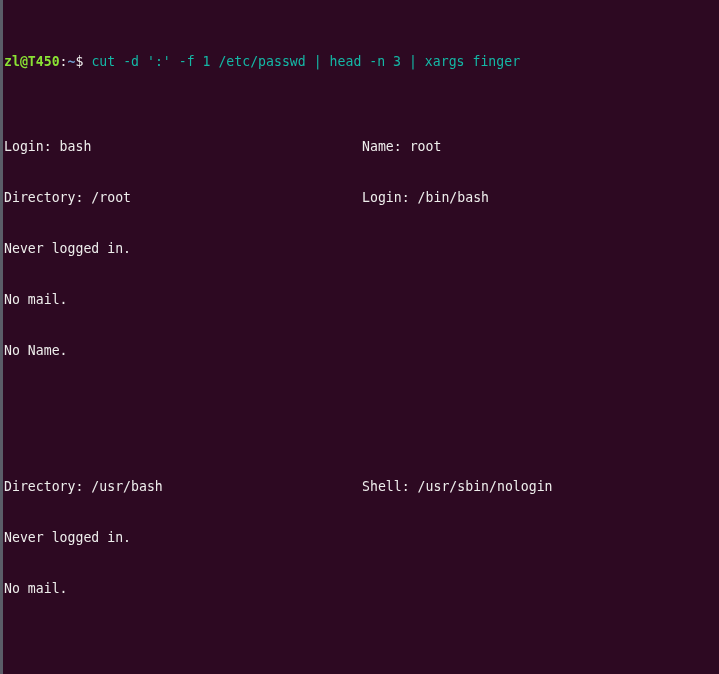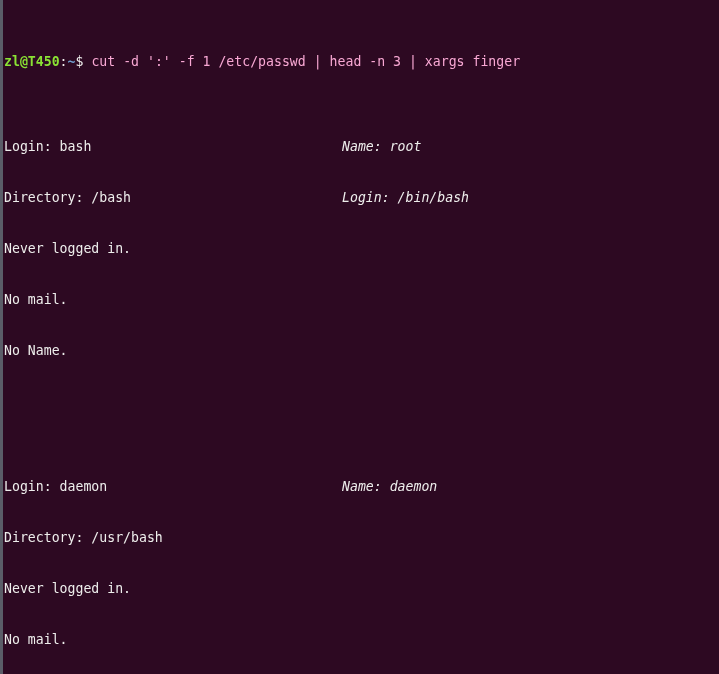--- a/index.html
+++ b/index.html
@@ -36,57 +36,55 @@
     height: 672px;
     white-space: pre;
   }
   .line {
     height: 17px;
     position: relative;
     white-space: pre;
   }
   .col-right {
     position: absolute;
-    left: 338px;
+    left: 358px;
     top: 0;
     white-space: pre;
-    font-style: italic;
   }
   .blank {
     height: 17px;
   }
   .p-user   { color: #8ae234; font-weight: bold; margin-top: 37px; }
   .p-punct  { color: #eeeeec; }
   .p-path   { color: #729fcf; font-weight: bold; }
   .p-dollar { color: #eeeeec; }
-  .cmd      { color: #f9a8d4; }
+  .cmd      { color: #14b8a6; }
   .out      { color: #eeeeec; }
 </style>
 </head>
 <body>
 
 <div id="terminal">
 
   <div id="scrollbar-track"></div>
 
   <div id="screen">
 
     <div class="line"><span class="p-user">zl@T450</span><span class="p-punct">:</span><span class="p-path">~</span><span class="p-dollar">$</span><span class="cmd"> cut -d ':' -f 1 /etc/passwd | head -n 3 | xargs finger</span></div>
 
     
     <div class="line"><span class="out">Login: bash</span><span class="col-right out">Name: root</span></div>
-    <div class="line"><span class="out">Directory: /bash</span><span class="col-right out">Login: /bin/bash</span></div>
+    <div class="line"><span class="out">Directory: /root</span><span class="col-right out">Login: /bin/bash</span></div>
     <div class="line"><span class="out">Never logged in.</span></div>
     <div class="line"><span class="out">No mail.</span></div>
     <div class="line"><span class="out">No Name.</span></div>
     <div class="blank"></div>
 
     
-    <div class="line"><span class="out">Login: daemon</span><span class="col-right out">Name: daemon</span></div>
-    <div class="line"><span class="out">Directory: /usr/bash</span></div>
+    <div class="line"><span class="out">Directory: /usr/bash</span><span class="col-right out">Shell: /usr/sbin/nologin</span></div>
     <div class="line"><span class="out">Never logged in.</span></div>
     <div class="line"><span class="out">No mail.</span></div>
     
     
 
     
     
     
     
     

